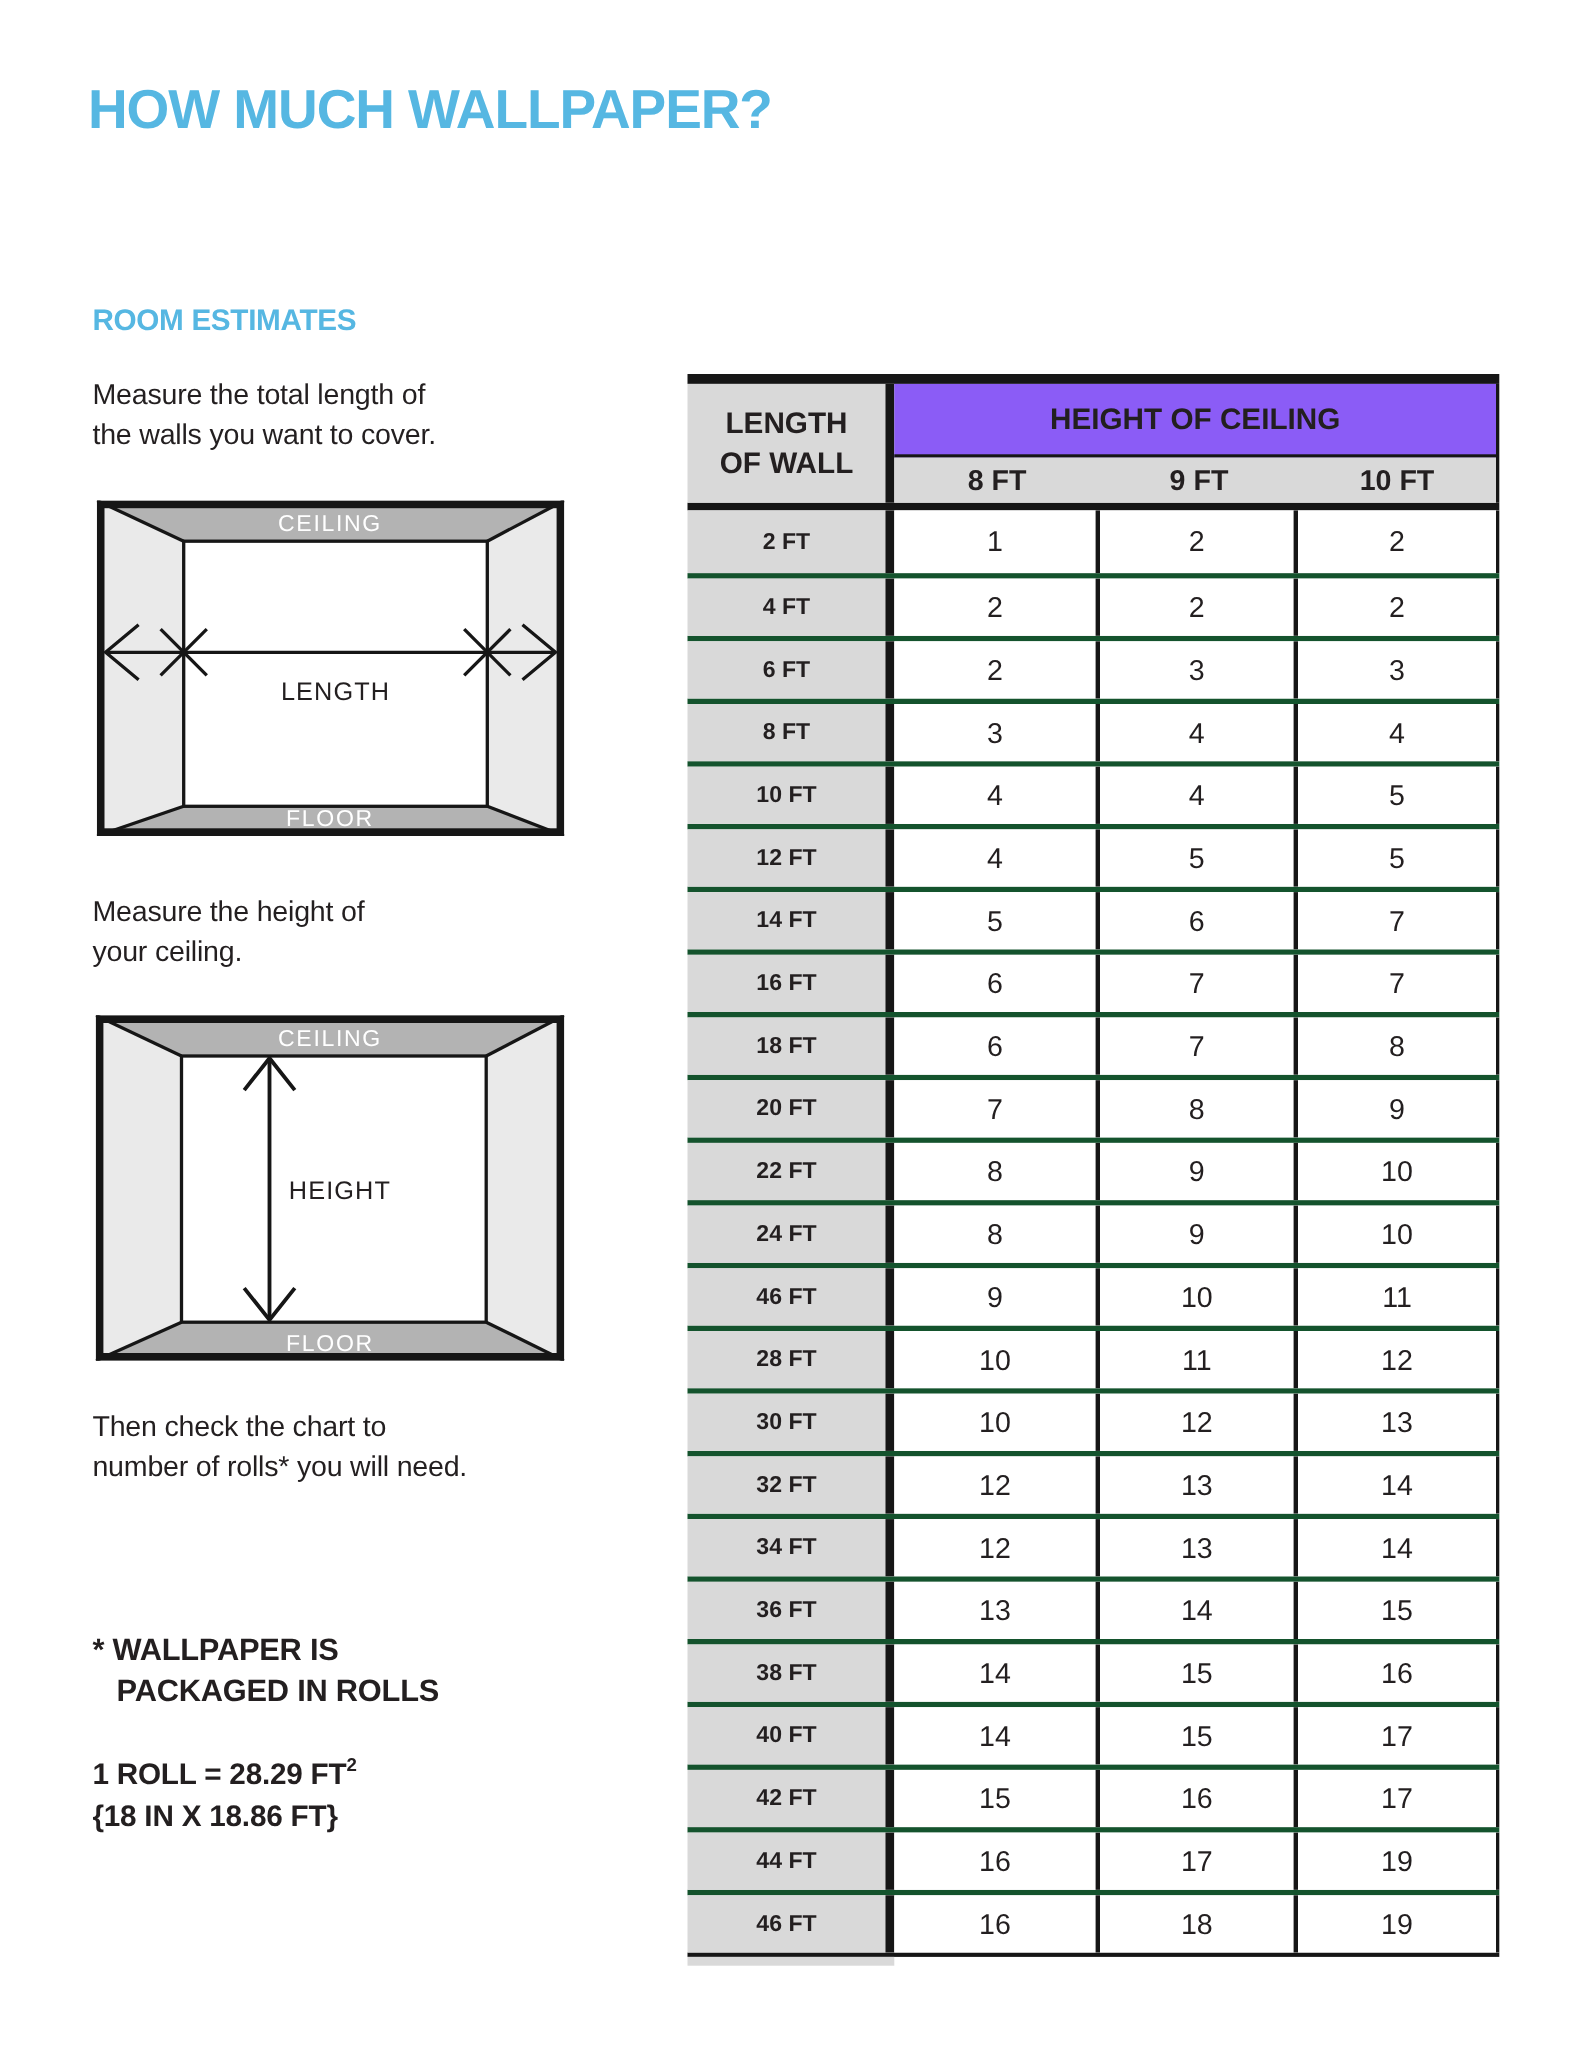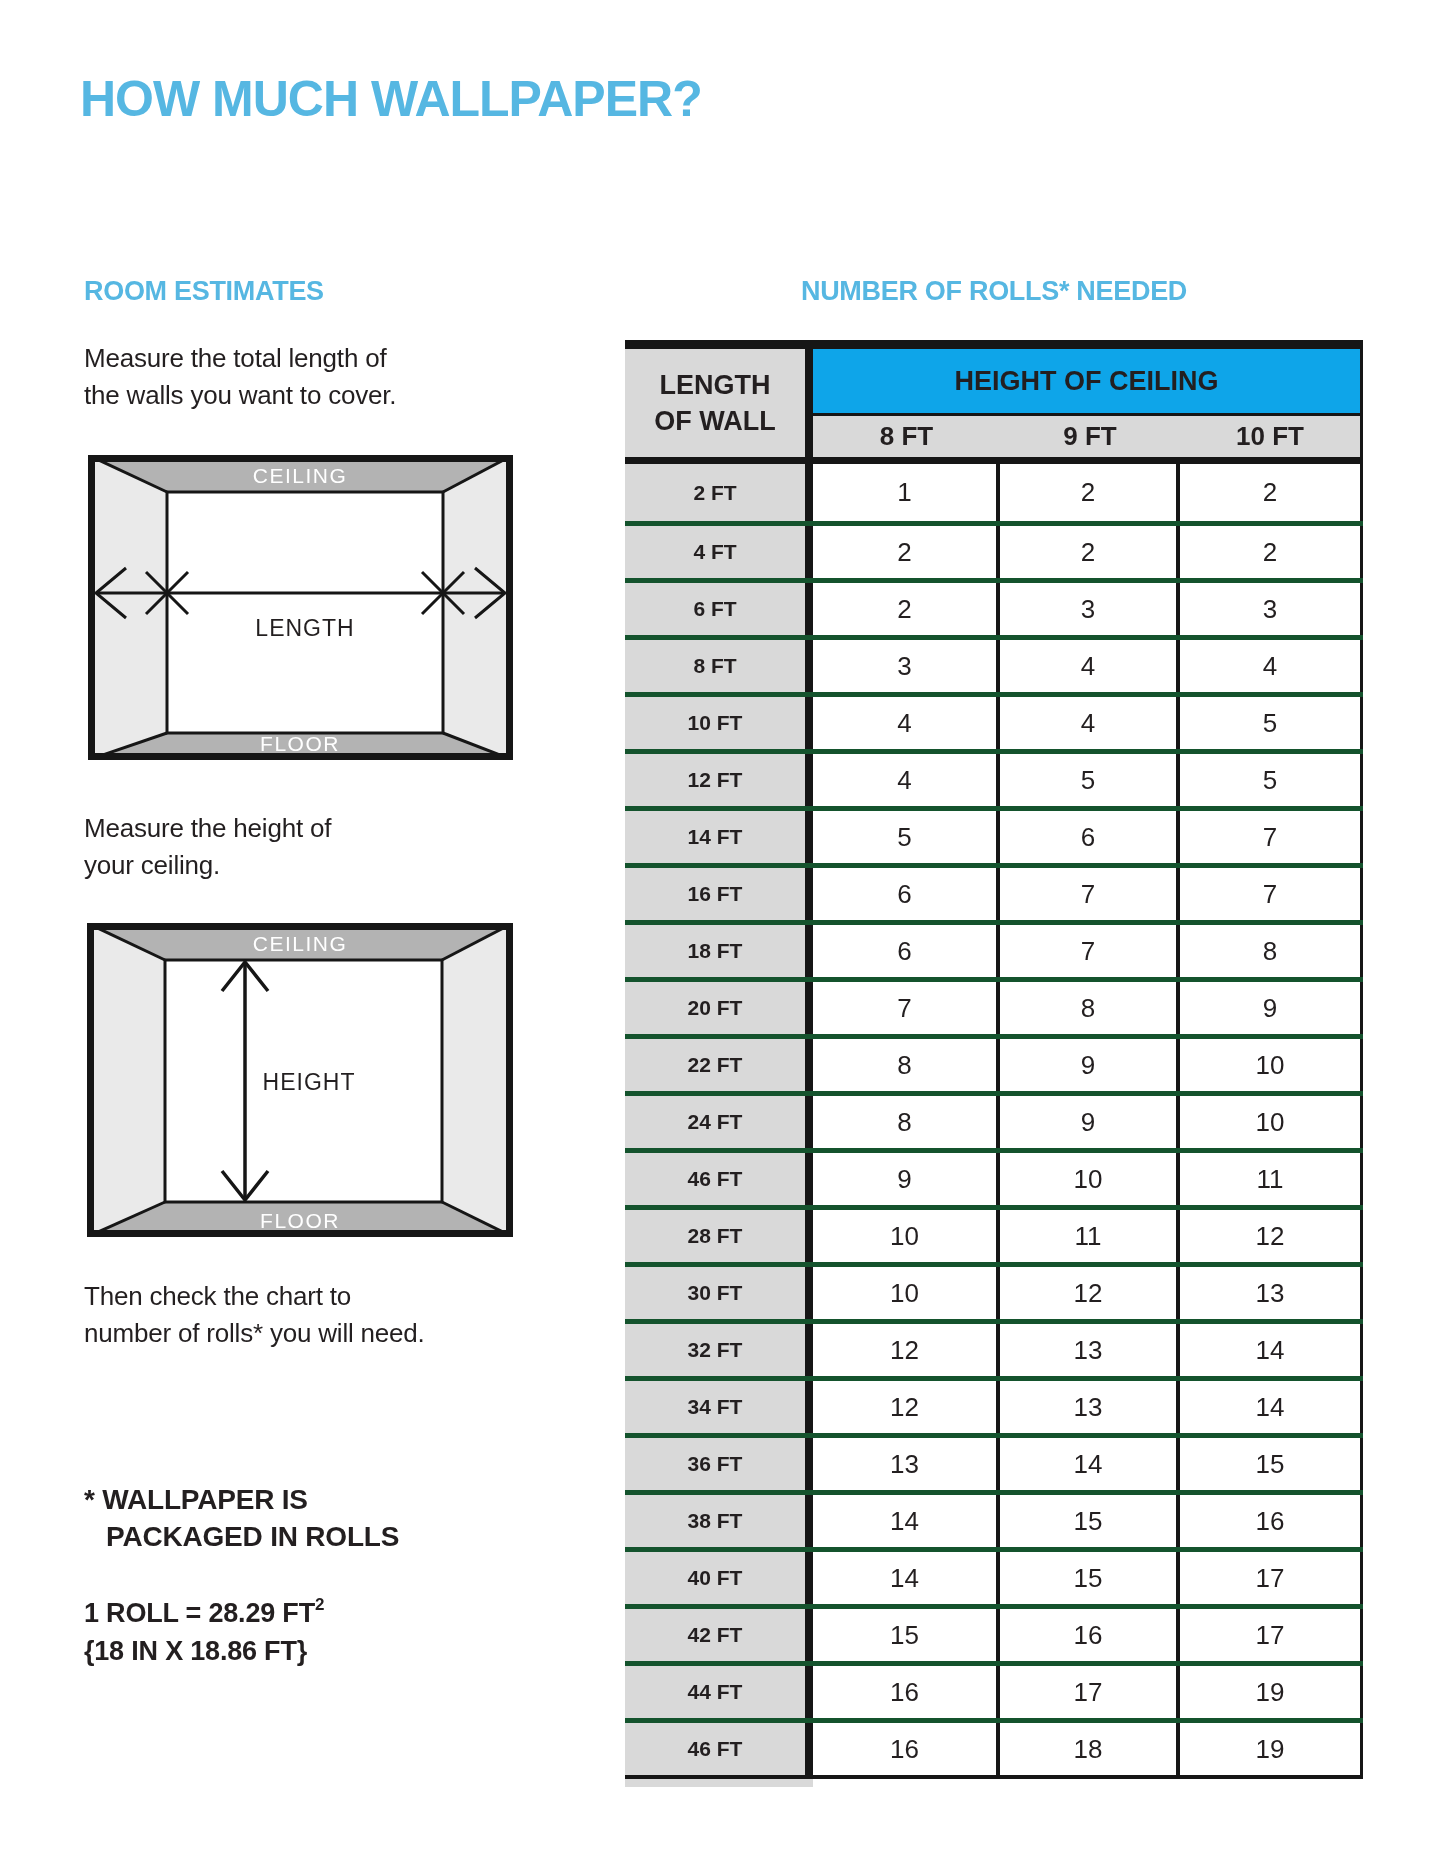--- a/index.html
+++ b/index.html
@@ -36,21 +36,21 @@
   .tbl { position:absolute; left:625px; top:340px; width:738px; border-top:9px solid #161616; }
   .thead { display:grid; grid-template-columns:188px 550px; }
   .th-left {
     box-sizing:border-box; height:108px; background:#d9d9d9;
     border-right:8px solid #161616;
     display:flex; flex-direction:column; justify-content:center; align-items:center;
     font-weight:bold; font-size:27px; line-height:36px;
   }
   .th-right { box-sizing:border-box; border-right:3px solid #161616; }
   .th-group {
-    box-sizing:border-box; height:67px; background:#0ea5e9;
+    box-sizing:border-box; height:67px; background:#8b5cf6;
     border-bottom:3px solid #161616;
     display:flex; align-items:center; justify-content:center;
     font-weight:bold; font-size:27px;
   }
   .th-fts { display:grid; grid-template-columns:187px 180px 180px; height:41px; background:#d9d9d9; }
   .th-ft { display:flex; align-items:center; justify-content:center; font-weight:bold; font-size:26px; }
   .tbody { border-top:7px solid #161616; border-bottom:4px solid #161616; }
   .trow { display:grid; grid-template-columns:188px 187px 180px 183px; height:57px; box-sizing:border-box; }
   .trow + .trow { border-top:5px solid #14532d; }
   .tlabel {
@@ -142,21 +142,20 @@
   <div class="para" id="footnote">
     <div>* WALLPAPER IS</div>
     <div class="indent">PACKAGED IN ROLLS</div>
   </div>
 
   <div class="para" id="rollinfo">
     <div><span>1 ROLL = 28.29 FT</span><sup>2</sup></div>
     <div>{18 IN X 18.86 FT}</div>
   </div>
 
-  <div class="sec-head" id="rolls-head">NUMBER OF ROLLS* NEEDED</div>
 
   <div class="tbl">
     <div class="thead">
       <div class="th-left">
         <div>LENGTH</div>
         <div>OF WALL</div>
       </div>
       <div class="th-right">
         <div class="th-group">HEIGHT OF CEILING</div>
         <div class="th-fts">

